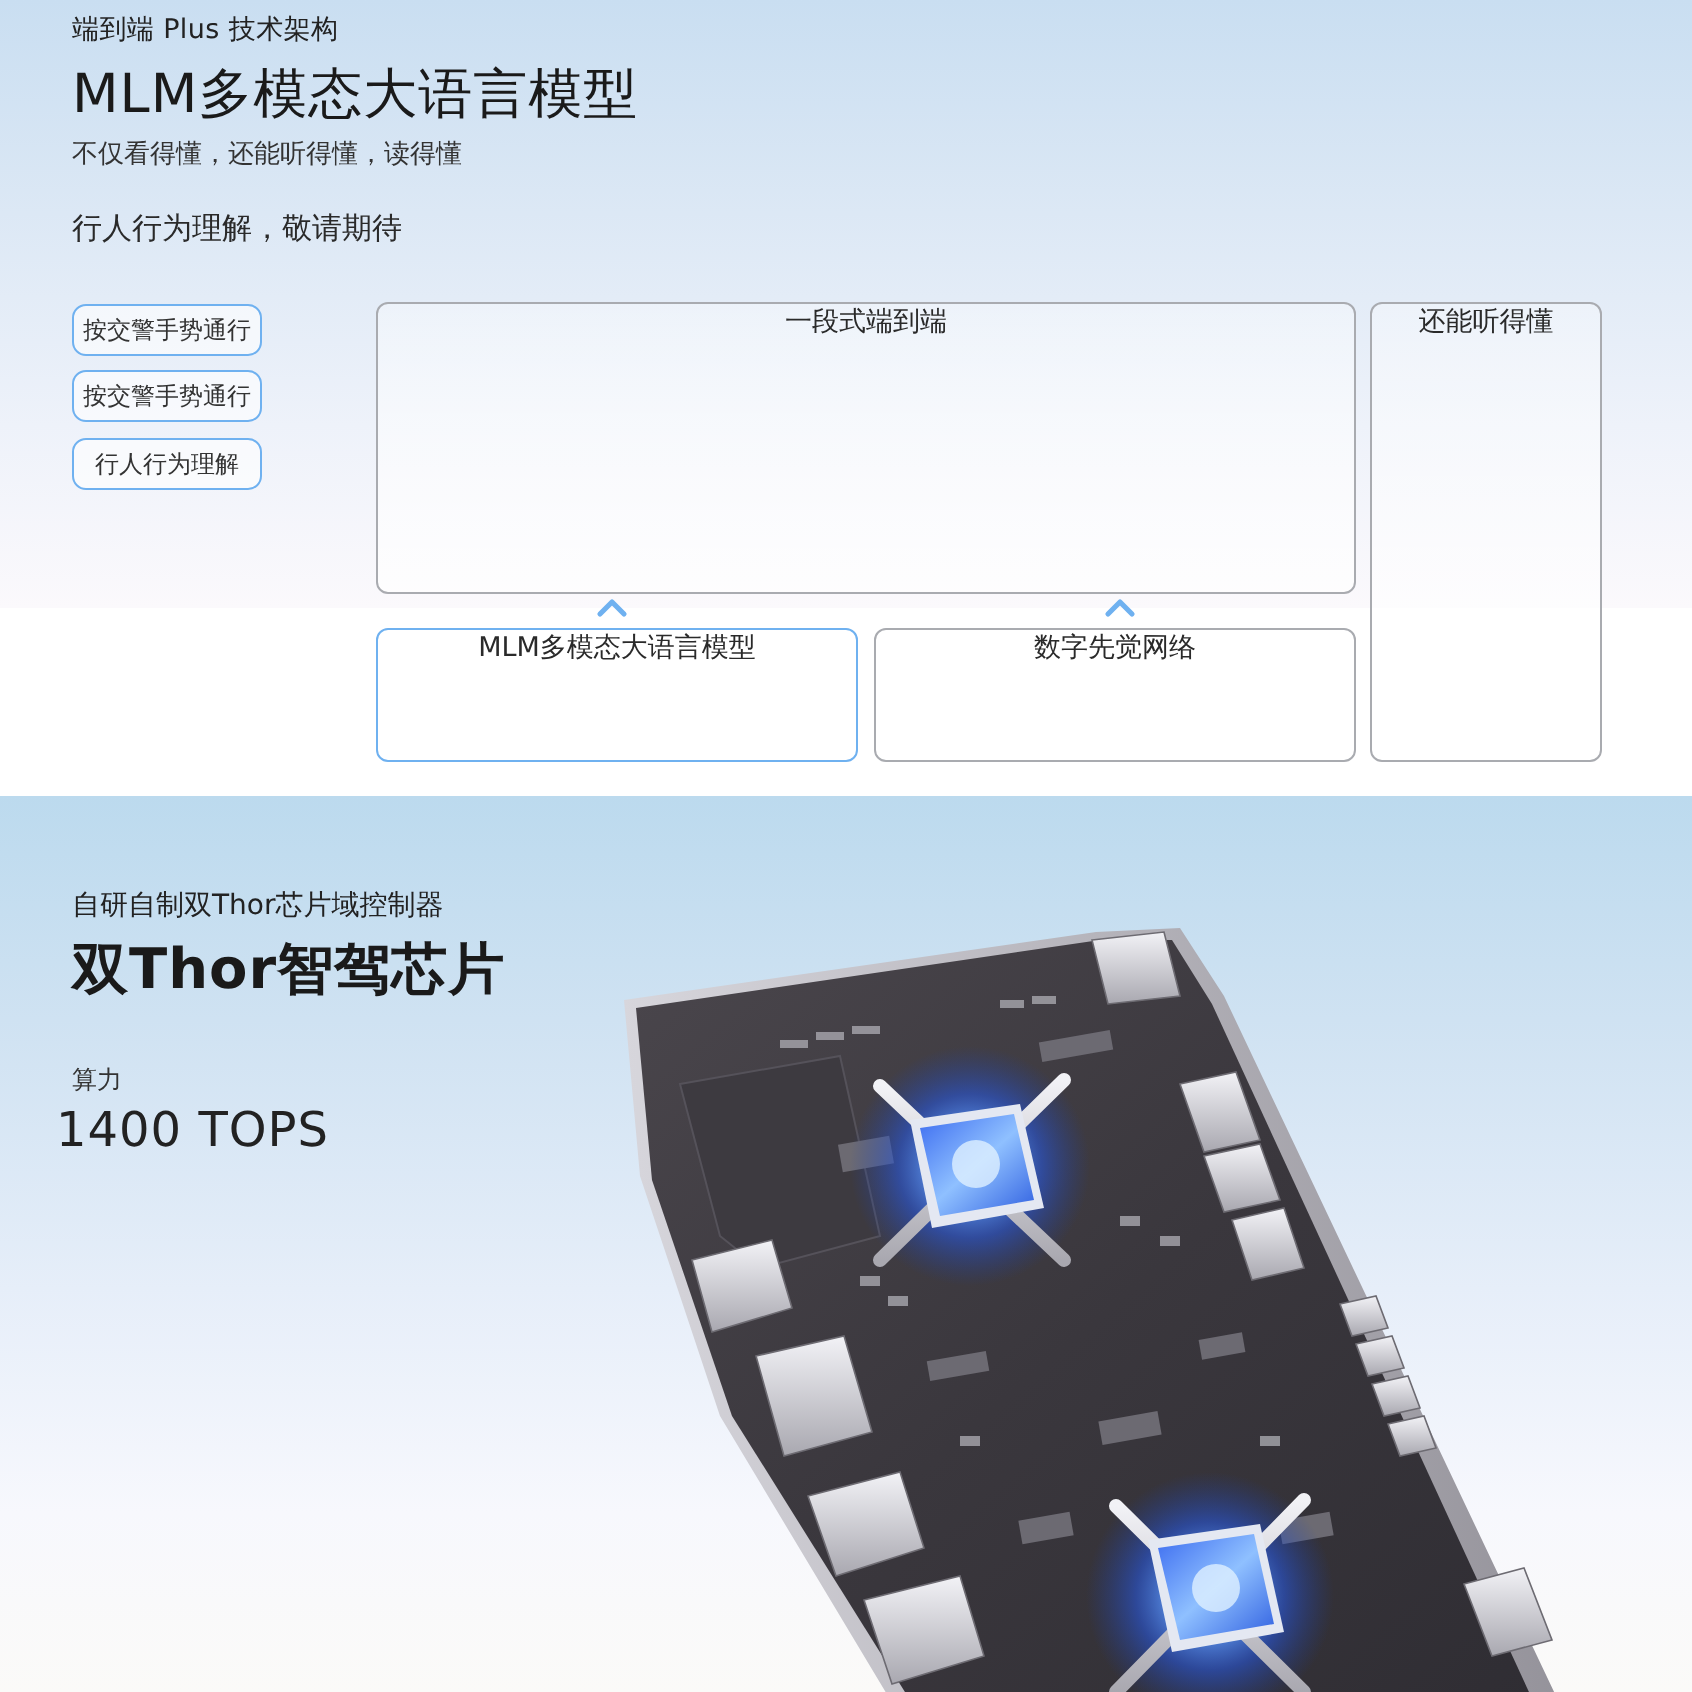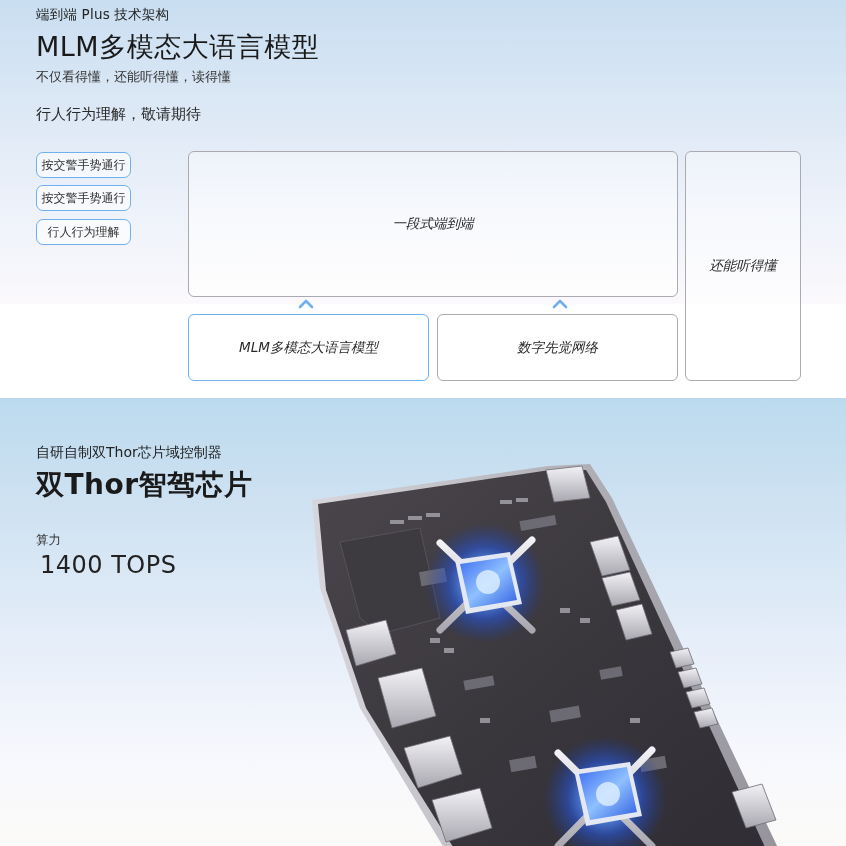--- a/index.html
+++ b/index.html
@@ -23,43 +23,43 @@
     font-size: 12px; color: #333;
     display: flex; align-items: center; justify-content: center;
   }
   .tag1 { top: 152px; }
   .tag2 { top: 185px; }
   .tag3 { top: 219px; }
 
   .box {
     position: absolute; border: 1px solid #a9abb0; border-radius: 6px;
     background: linear-gradient(180deg, rgba(255,255,255,0.35), rgba(255,255,255,0.75));
-    display: flex; align-items: center; justify-content: center;
-    font-size: 13.5px; color: #2a2a2a; font-style: italic;
+    display: flex; justify-content: center;
+    font-size: 13.5px; color: #2a2a2a;
   }
   .box-e2e { left: 188px; top: 151px; width: 490px; height: 146px; }
   .box-mlm { left: 188px; top: 314px; width: 241px; height: 67px; border: 1.5px solid #6fb1f0; }
   .box-net { left: 437px; top: 314px; width: 241px; height: 67px; }
   .box-safe { left: 685px; top: 151px; width: 116px; height: 230px; }
 
   .chev { position: absolute; width: 16px; height: 10px; }
   .chev1 { left: 298px; top: 299px; }
   .chev2 { left: 552px; top: 299px; }
 
   
   .sec2 {
     position: absolute; left: 0; top: 398px; width: 846px; height: 448px;
     background: linear-gradient(180deg, #bcdaee 0%, #cfe2f2 25%, #e6eef9 55%, #f7f8fd 80%, #fbfaf8 100%);
     overflow: hidden;
     padding-left: 28px;
   }
   .eyebrow2 { position: absolute; left: 36px; top: 46px; font-size: 14px; color: #222; }
   .title2 { position: absolute; left: 36px; top: 68px; font-size: 28px; color: #1a1a1a; letter-spacing: 0.5px; }
   .metric-label { position: absolute; left: 36px; top: 134px; font-size: 12.5px; color: #333; }
-  .metric-value { position: absolute; left: 40px; top: 153px; font-size: 24px; color: #222; letter-spacing: 0.5px; }
+  .metric-value { position: absolute; left: 28px; top: 153px; font-size: 24px; color: #222; letter-spacing: 0.5px; }
 
   .board { position: absolute; left: 300px; top: 60px; width: 520px; height: 400px; }
 </style>
 </head>
 <body>
 
 <section class="sec1">
   <div class="eyebrow">端到端 Plus 技术架构</div>
   <h1 class="title1">MLM多模态大语言模型</h1>
   <div class="sub1">不仅看得懂，还能听得懂，读得懂</div>

